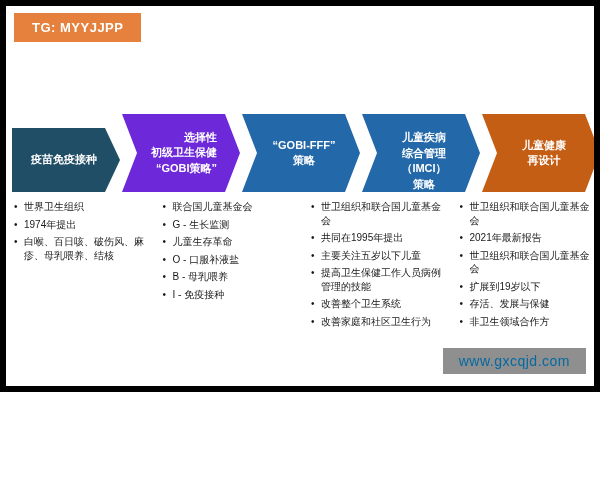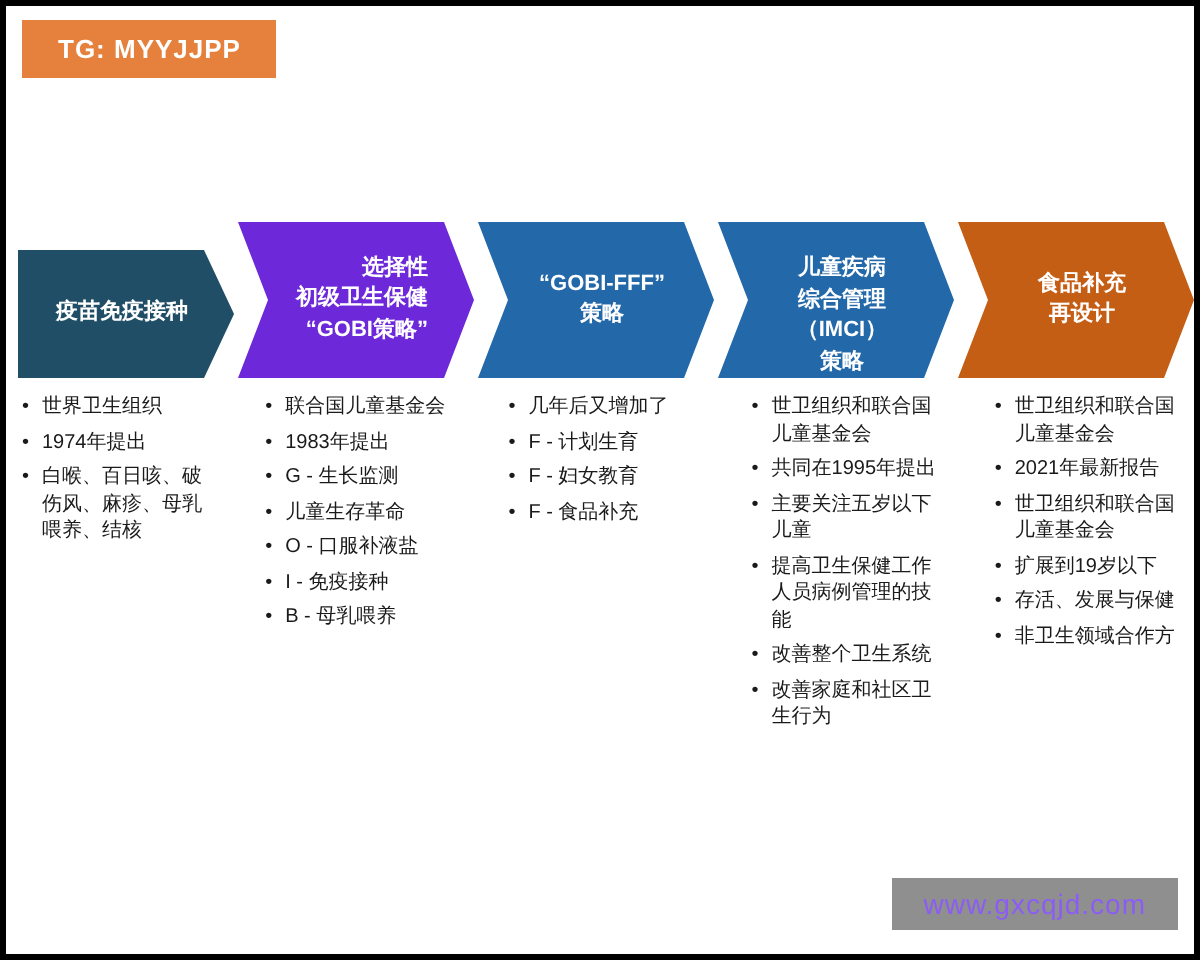--- a/index.html
+++ b/index.html
@@ -1,19 +1,19 @@
 <!DOCTYPE html>
 <html><head>
 <meta charset="utf-8">
 <style>
   html,body{margin:0;padding:0;background:#fff;}
   .canvas{
-    position:relative;width:600px;height:480px;background:#ffffff;
+    position:relative;width:600px;height:392px;background:#ffffff;
     font-family:"Liberation Sans","DejaVu Sans",sans-serif;overflow:hidden;
-    border:3px solid #000000;box-sizing:border-box;
+    border:6px solid #000000;box-sizing:border-box;
   }
   .badge{
     position:absolute;left:8px;top:7px;color:#fff;font-size:13px;font-weight:bold;
     padding:7px 18px;letter-spacing:.5px;
   }
   .chevron-row{
     position:absolute;left:6px;top:108px;width:588px;height:78px;
     display:flex;gap:2px;
   }
   .chevron{
@@ -22,81 +22,72 @@
     line-height:1.4;white-space:pre-line;
     padding:0 12px 0 18px;box-sizing:border-box;
     clip-path:polygon(0 0, calc(100% - 15px) 0, 100% 50%, calc(100% - 15px) 100%, 0 100%, 15px 50%);
   }
   .chevron.first{
     clip-path:polygon(0 0, calc(100% - 15px) 0, 100% 50%, calc(100% - 15px) 100%, 0 100%);
     padding-left:8px;
     margin-top:14px;
   }
   .bullets-row{
-    position:absolute;left:6px;top:194px;width:588px;display:flex;gap:20px;
+    position:absolute;left:6px;top:194px;width:588px;display:flex;gap:6px;
   }
   .bullet-col{flex:1;padding:0 6px 0 2px;box-sizing:border-box;}
   .bullet-col ul{margin:0;padding:0;list-style:none;}
   .bullet-col li{
     position:relative;padding-left:10px;font-size:10px;color:#1a1a1a;
     line-height:1.35;margin-bottom:4px;
   }
   .bullet-col li::before{content:"\2022";position:absolute;left:0;top:0;color:#1a1a1a;}
   .watermark{
     position:absolute;right:8px;bottom:12px;background:rgba(118,118,118,.82);
-    color:#8b5cf6;font-size:14px;padding:5px 16px;letter-spacing:.5px;
+    color:#0369a1;font-size:14px;padding:5px 16px;letter-spacing:.5px;
   }
 </style>
 </head>
 <body>
 
 <div class="canvas">
 
   <div class="badge" style="background: rgb(229, 129, 61);">TG: MYYJJPP</div>
 
   <div class="chevron-row">
       <div class="chevron first" style="background: rgb(31, 78, 102);"><span>疫苗免疫接种</span></div>
       <div class="chevron" style="background: #6d28d9; text-align: right;"><span>选择性
 初级卫生保健
 “GOBI策略”</span></div>
       <div class="chevron" style="background: rgb(35, 104, 168); text-align: center;"><span>“GOBI-FFF”
 策略</span></div>
       <div class="chevron" style="background: rgb(35, 104, 168); align-items: flex-end;"><span>儿童疾病
 综合管理
 （IMCI）
 策略</span></div>
-      <div class="chevron" style="background: rgb(197, 94, 21);"><span>食品补充
+      <div class="chevron" style="background: rgb(197, 94, 21);"><span>儿童健康
 再设计</span></div>
     </div>
 
   <div class="bullets-row">
       <div class="bullet-col">
         <ul>
           <li>世界卫生组织</li>
           <li>1974年提出</li>
           <li>白喉、百日咳、破伤风、麻疹、母乳喂养、结核</li>
         </ul>
       </div>
       <div class="bullet-col">
         <ul>
           <li>联合国儿童基金会</li>
-          <li>1983年提出</li>
           <li>G - 生长监测</li>
           <li>儿童生存革命</li>
           <li>O - 口服补液盐</li>
+          <li>B - 母乳喂养</li>
           <li>I - 免疫接种</li>
-          <li>B - 母乳喂养</li>
-        </ul>
-      </div>
-      <div class="bullet-col">
-        <ul>
-          <li>几年后又增加了</li>
-          <li>F - 计划生育</li>
-          <li>F - 妇女教育</li>
-          <li>F - 食品补充</li>
         </ul>
       </div>
       <div class="bullet-col">
         <ul>
           <li>世卫组织和联合国儿童基金会</li>
           <li>共同在1995年提出</li>
           <li>主要关注五岁以下儿童</li>
           <li>提高卫生保健工作人员病例管理的技能</li>
           <li>改善整个卫生系统</li>
           <li>改善家庭和社区卫生行为</li>

